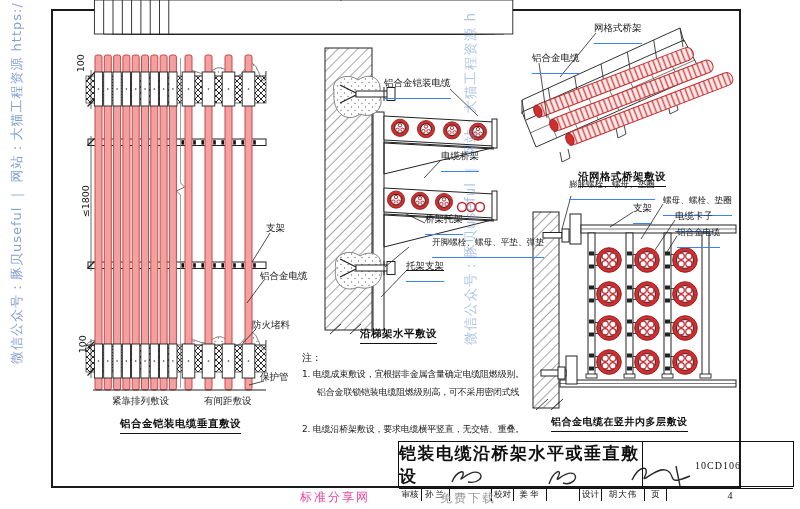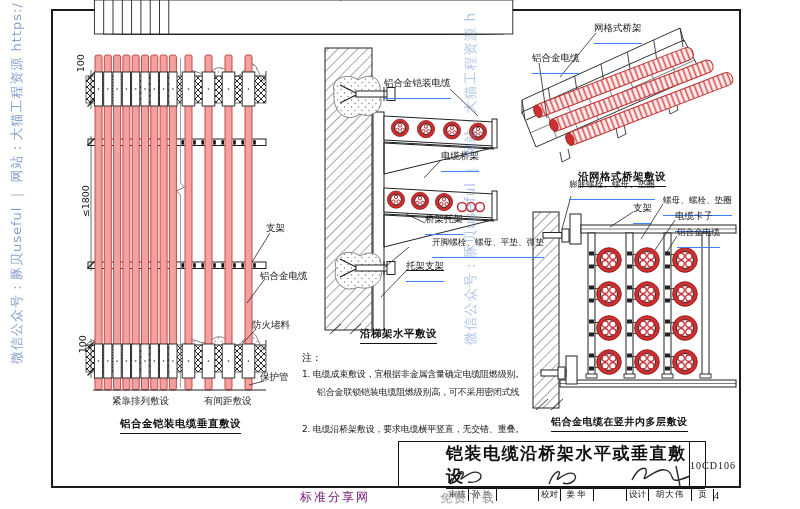--- a/index.html
+++ b/index.html
@@ -10,24 +10,24 @@
   .lbl.u{border-bottom:1px solid #3b82f6;padding-bottom:10px;}
   .sm{font-size:8.6px;}
   .rot{transform:rotate(-90deg);transform-origin:center center;text-align:center;}
   .dtitle{position:absolute;font-weight:bold;font-size:10.5px;letter-spacing:0.5px;
           border-bottom:1.2px solid #111;padding-bottom:1.5px;white-space:nowrap;z-index:5;color:#111;}
   .note{position:absolute;font-size:9px;letter-spacing:-0.2px;white-space:nowrap;z-index:5;color:#1a1a1a;}
   .wmv{position:absolute;transform-origin:0 0;transform:rotate(-90deg);white-space:nowrap;z-index:8;
        font-size:13px;letter-spacing:1px;}
   .wm-left{color:rgba(110,145,200,0.85);}
   .wm-mid{color:rgba(110,150,205,0.55);font-size:13.5px;}
-  .wm-gray{position:absolute;z-index:7;color:#701a75;font-size:12px;letter-spacing:2px;}
+  .wm-gray{position:absolute;z-index:7;color:#ec4899;font-size:12px;letter-spacing:2px;}
   
-  .tb{position:absolute;left:398px;top:441px;width:308px;height:46px;border:1.5px solid #111;
-      box-sizing:border-box;z-index:6;display:flex;flex-direction:column;padding-left:47px;}
+  .tb{position:absolute;left:398px;top:441px;width:396px;height:46px;border:1.5px solid #111;
+      box-sizing:border-box;z-index:6;display:flex;flex-direction:column;}
   .tb .r1{display:flex;flex:0 0 28px;border-bottom:1px solid #111;}
   .tb .r2{display:flex;flex:1;}
   .tb .c{display:flex;align-items:center;justify-content:center;box-sizing:border-box;}
   .tb .bl{border-left:1px solid #111;}
   .tb .maintitle{flex:0 0 243px;font-size:17px;font-weight:bold;letter-spacing:1.5px;}
   .tb .atlaslbl{flex:0 0 40px;font-size:9px;letter-spacing:1px;}
   .tb .atlasno{flex:1;font-size:10px;font-family:"Liberation Serif",serif;letter-spacing:1px;}
   .tb .s22{flex:0 0 22px;font-size:8.5px;}
   .tb .n28{flex:0 0 28px;font-size:8.5px;letter-spacing:2px;}
   .tb .sig{flex:0 0 42px;}

